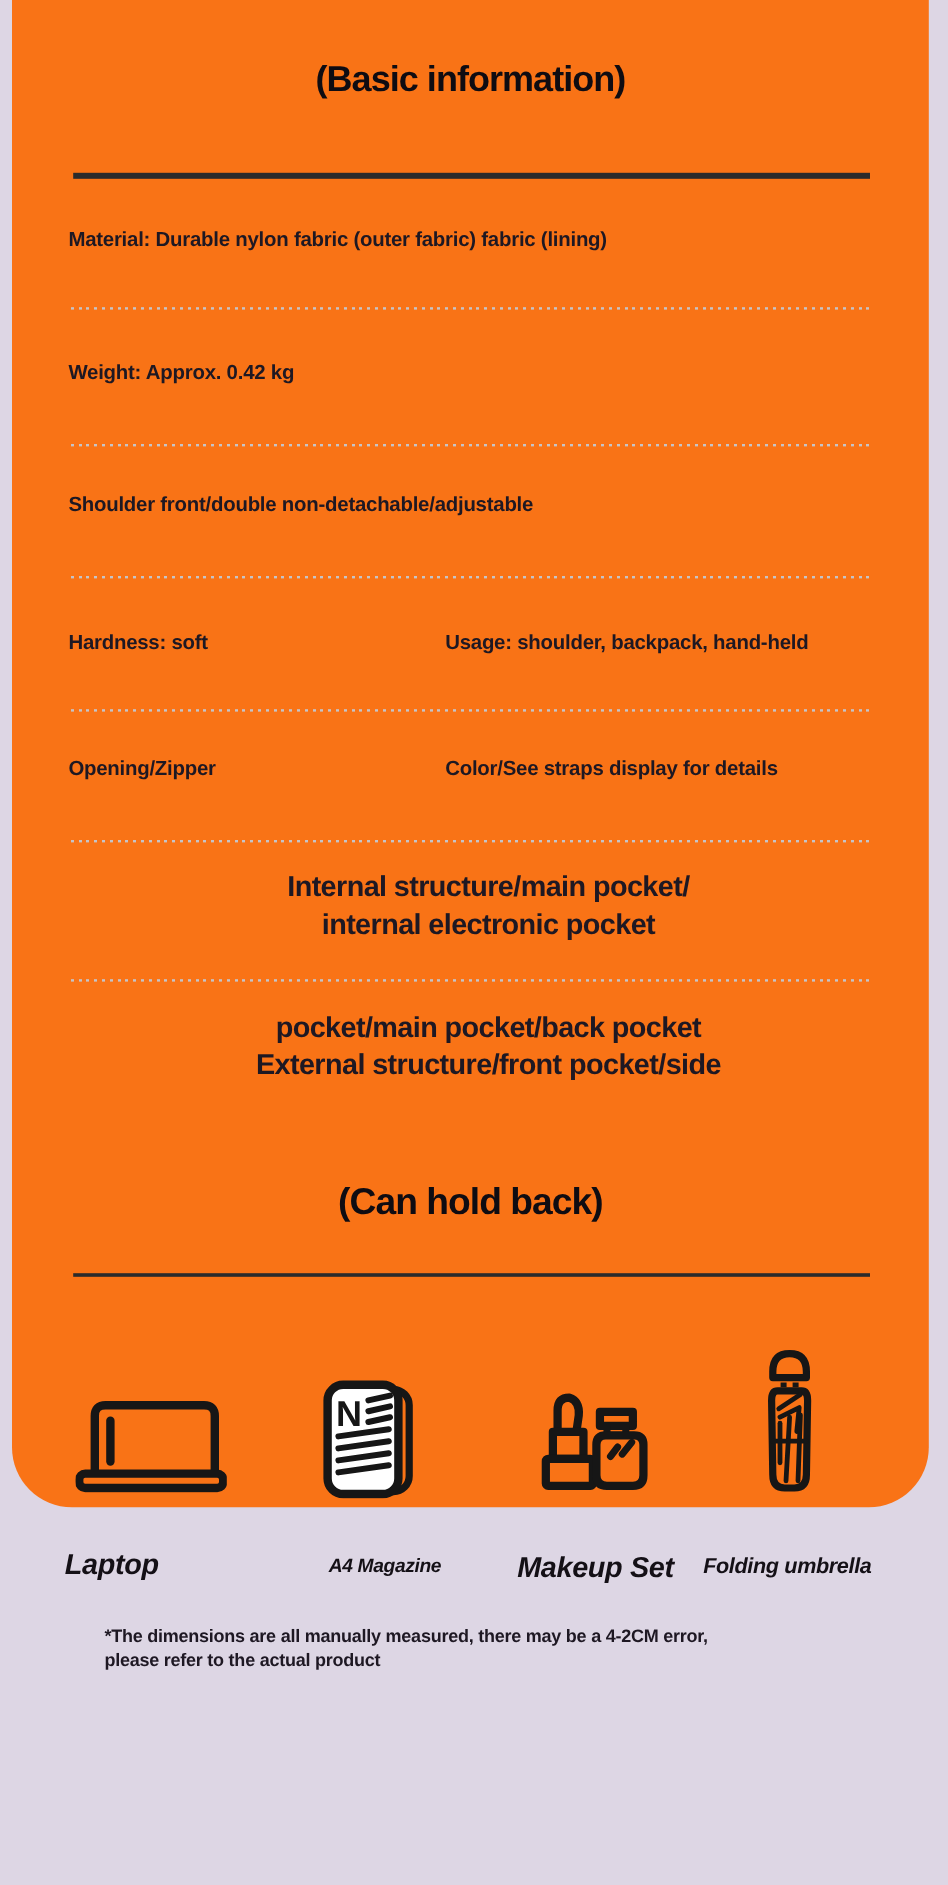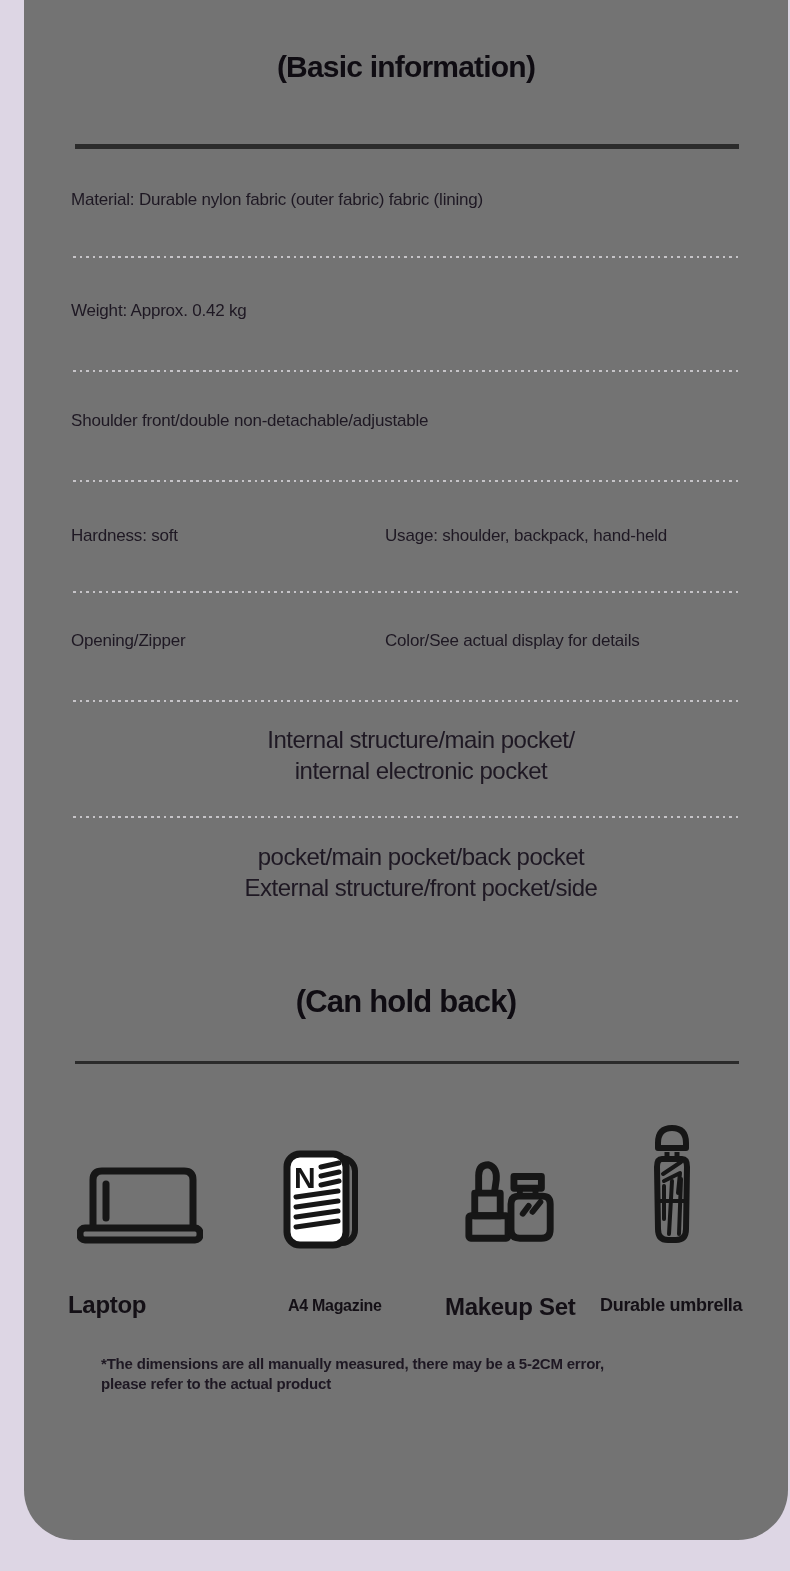--- a/index.html
+++ b/index.html
@@ -6,49 +6,49 @@
   .page{
     position:relative;
     width:790px;height:1571px;
     background:#ddd6e4;
     overflow:hidden;
     font-family:"Liberation Sans",sans-serif;
     color:#1e1823;
   }
   .card{
     position:absolute;
-    left:24px;top:0;
-    width:764px;height:1540px;
-    background:#737373;
+    left:10px;top:0;
+    width:764px;height:1256px;
+    background:#f97316;
     border-radius:0 0 50px 50px;
   }
   .title{
     position:absolute;left:0;width:100%;
     text-align:center;font-weight:bold;color:#0f0c12;
     letter-spacing:-0.8px;white-space:nowrap;
   }
   .t1{top:50px;font-size:30px;}
   .t2{top:984px;font-size:31px;}
   .hr{position:absolute;left:51px;width:664px;background:#2b2b2b;}
   .hr.thick{top:144px;height:5px;}
   .hr.thin{top:1061px;height:3px;}
   .dash{
     position:absolute;left:49px;width:667px;height:2px;
     background-image:repeating-linear-gradient(90deg,#c6c4c8 0 2.5px,transparent 2.5px 6.5px);
   }
   .spec{
     position:absolute;left:47px;width:700px;
-    font-size:17px;font-weight:normal;letter-spacing:-0.2px;
+    font-size:17px;font-weight:bold;letter-spacing:-0.2px;
     white-space:nowrap;
   }
   .spec .col-r{position:absolute;left:314px;top:0;}
   .spec.big{font-size:24px;line-height:31px;letter-spacing:-0.5px;text-align:center;}
   .item-label{
     position:absolute;font-weight:bold;color:#141016;
-    letter-spacing:-0.3px;white-space:nowrap;
+    letter-spacing:-0.3px;white-space:nowrap;font-style:italic;
   }
   .footnote{
     position:absolute;left:77px;top:1354px;
     font-size:15px;line-height:20px;font-weight:bold;
     letter-spacing:-0.2px;white-space:nowrap;
   }
   .icon{position:absolute;}
   .icon svg{display:block;}
   .stroke{fill:none;stroke:#161616;stroke-width:7;stroke-linejoin:round;}
   .rc{stroke-linecap:round;}
@@ -72,21 +72,21 @@
     <div class="dash" style="top:480px"></div>
 
     <div class="spec" style="top:526px">
       <span class="col-l">Hardness: soft</span>
       <span class="col-r">Usage: shoulder, backpack, hand-held</span>
     </div>
     <div class="dash" style="top:591px"></div>
 
     <div class="spec" style="top:631px">
       <span class="col-l">Opening/Zipper</span>
-      <span class="col-r">Color/See actual display for details</span>
+      <span class="col-r">Color/See straps display for details</span>
     </div>
     <div class="dash" style="top:700px"></div>
 
     <div class="spec big" style="top:724px">
       <div>Internal structure/main pocket/</div>
       <div>internal electronic pocket</div>
     </div>
     <div class="dash" style="top:816px"></div>
 
     <div class="spec big" style="top:841px">
@@ -143,21 +143,21 @@
         <path class="stroke rc" style="stroke-width:4" d="M13 65 L13 98"></path>
         <path class="stroke rc" style="stroke-width:4" d="M21 60 L18 113"></path>
         <path class="stroke rc" style="stroke-width:4" d="M30 58 L28 113"></path>
         <path class="stroke rc" style="stroke-width:4" d="M7 80 H35"></path>
       </svg>
     </div>
 
     <div class="item-label" style="left:44px;top:1291px;font-size:24px">Laptop</div>
     <div class="item-label" style="left:264px;top:1297px;font-size:16px">A4 Magazine</div>
     <div class="item-label" style="left:421px;top:1293px;font-size:24px">Makeup Set</div>
-    <div class="item-label" style="left:576px;top:1295px;font-size:18px">Durable umbrella</div>
+    <div class="item-label" style="left:576px;top:1295px;font-size:18px">Folding umbrella</div>
 
     <div class="footnote">
-      <div>*The dimensions are all manually measured, there may be a 5-2CM error,</div>
+      <div>*The dimensions are all manually measured, there may be a 4-2CM error,</div>
       <div>please refer to the actual product</div>
     </div>
 
   </div>
 </div>
 
 </body></html>

